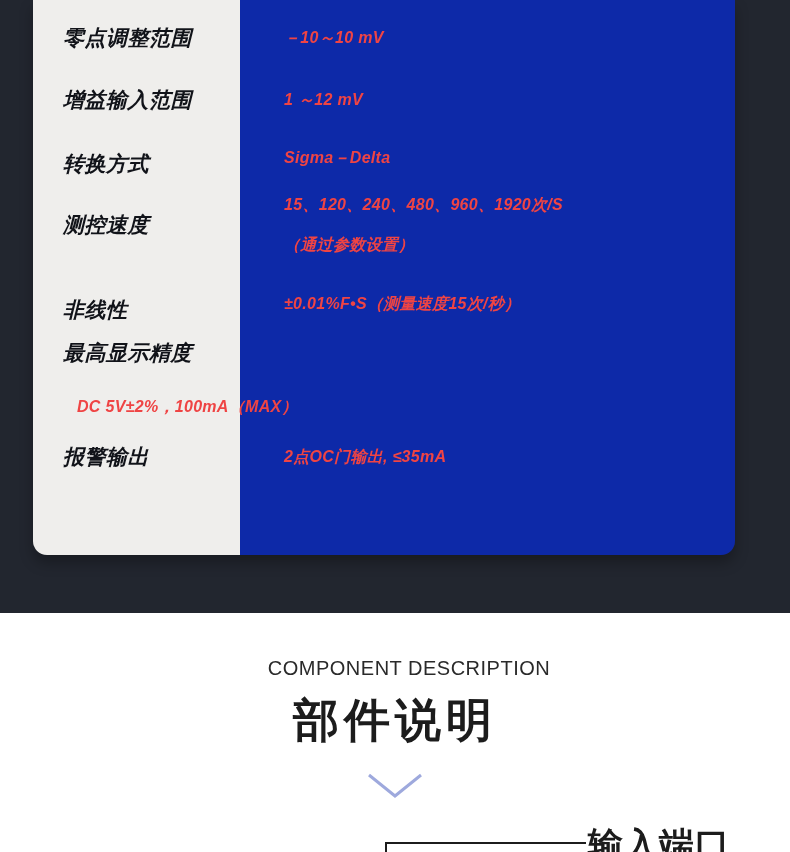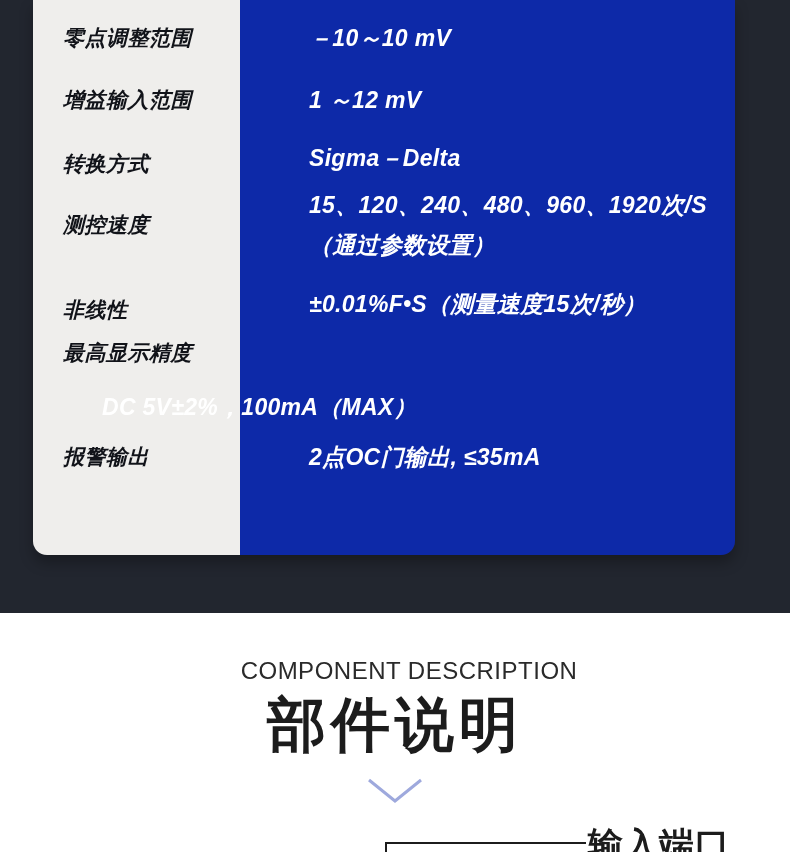--- a/index.html
+++ b/index.html
@@ -73,48 +73,47 @@
     color: #111319;
     letter-spacing: 0.5px;
     white-space: nowrap;
   }
   .spec-value {
     flex: 1;
     display: flex;
     flex-direction: column;
     justify-content: center;
     padding-left: 44px;
-    font-size: 23px;
+    font-size: 16px;
     font-weight: 700;
-    color: #ffffff;
+    color: #ef4444;
     letter-spacing: 0.3px;
     white-space: nowrap;
-    margin-left: 25px;
   }
   .spec-value .line { line-height: 40px; }
 
   
   .white-section {
     position: absolute;
     left: 0; top: 613px;
     width: 790px; height: 239px;
     background: #ffffff;
     text-align: center;
   }
   .eyebrow {
     margin-top: 44px;
-    font-size: 24px;
+    font-size: 20px;
     font-weight: 400;
     color: #2a2a2a;
     letter-spacing: 0.5px;
     margin-left: 28px;
   }
   .section-title {
     margin-top: 2px;
-    font-size: 59px;
+    font-size: 46px;
     line-height: 76px;
     font-weight: 900;
     color: #1c1c1c;
     letter-spacing: 5px;
   }
   .chevron-wrap {
     margin-top: 14px;
     height: 28px;
     display: flex;
     justify-content: center;

